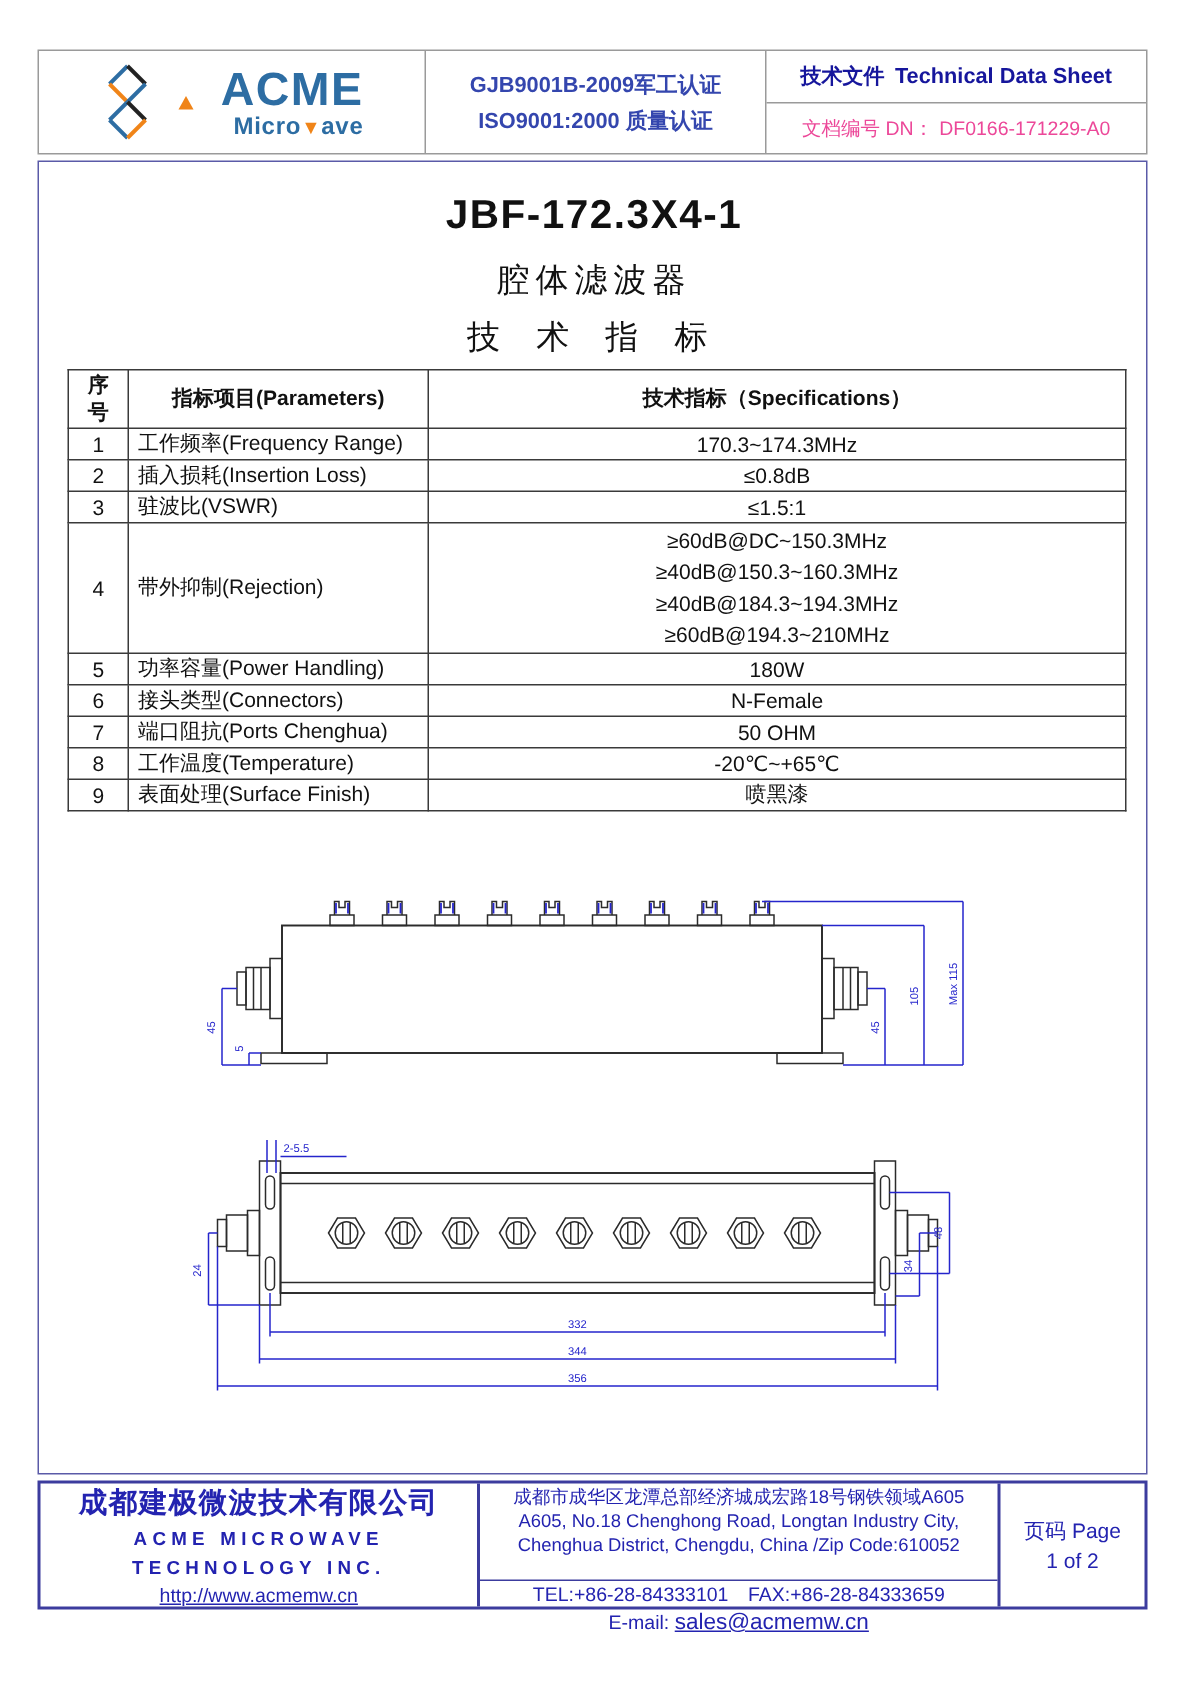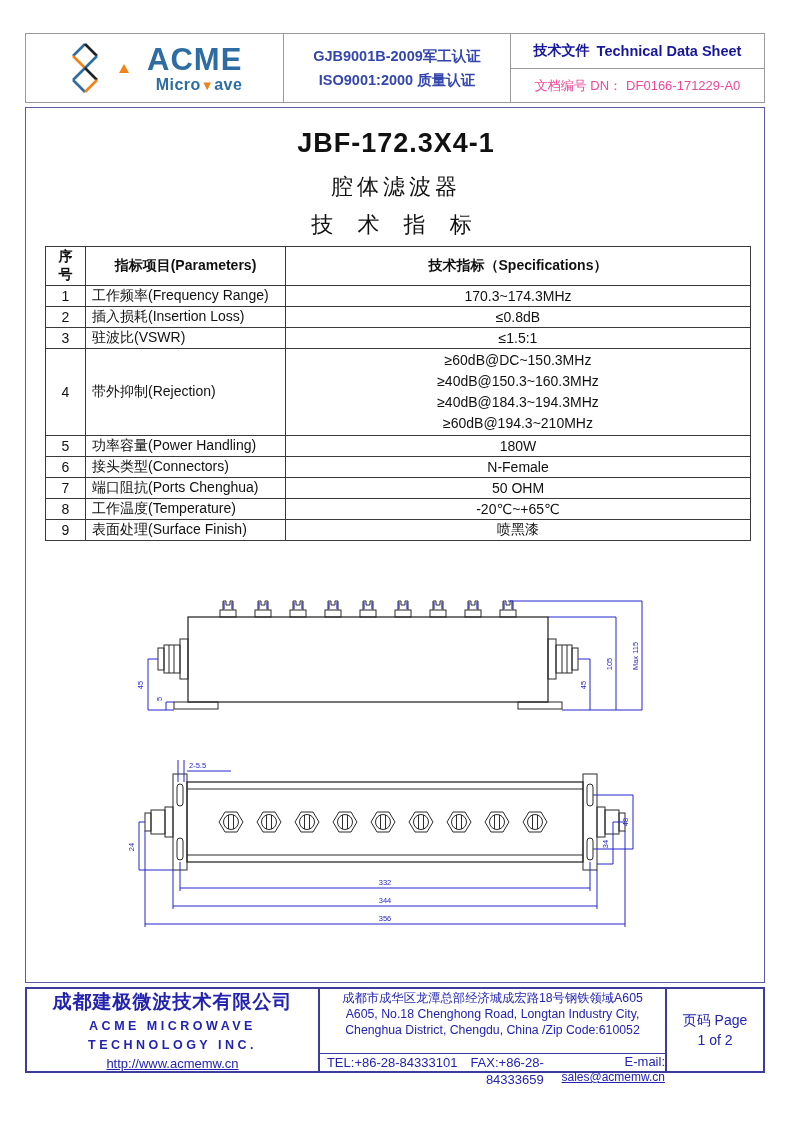--- a/index.html
+++ b/index.html
@@ -62,23 +62,23 @@
   .footer-box { position:absolute; left:25px; top:987px; width:740px; height:86px;
                 border:2px solid #3c3c9e; display:flex; color:#2323b0; background:#fff; }
   .fcell-company { width:293px; border-right:2px solid #3c3c9e; display:flex; flex-direction:column;
                    align-items:center; justify-content:space-between; gap:1px; }
   .company-cn { font-size:19px; font-weight:bold; letter-spacing:1px; }
   .company-en { font-size:12.5px; font-weight:bold; letter-spacing:3.5px; }
   .company-web { font-size:13px; text-decoration:underline; color:#2323b0; }
   .fcell-contact { flex:1; border-right:2px solid #3c3c9e; display:flex; flex-direction:column; }
   .addr-block { border-bottom:1.5px solid #3c3c9e; padding:2px 4px 14px; text-align:center;
                 font-size:12.3px; line-height:1.3; }
-  .tel-block { flex:1; display:flex; flex-direction:row; justify-content:center; gap:1px;
-               text-align:right; font-size:13px; }
-  .email-link { text-decoration:underline; color:#2323b0; font-size:12px; }
+  .tel-block { flex:1; display:flex; flex-direction:column; justify-content:center; gap:1px;
+               text-align:center; font-size:13px; }
+  .email-link { text-decoration:underline; color:#2323b0; font-size:15px; }
   .fcell-page { width:96px; display:flex; flex-direction:column; align-items:center;
                 justify-content:center; font-size:14px; gap:2px; }
 </style>
 </head>
 <body>
 
 <div id="page">
 
   <div class="header-box">
     <div class="hcell hcell-logo">

